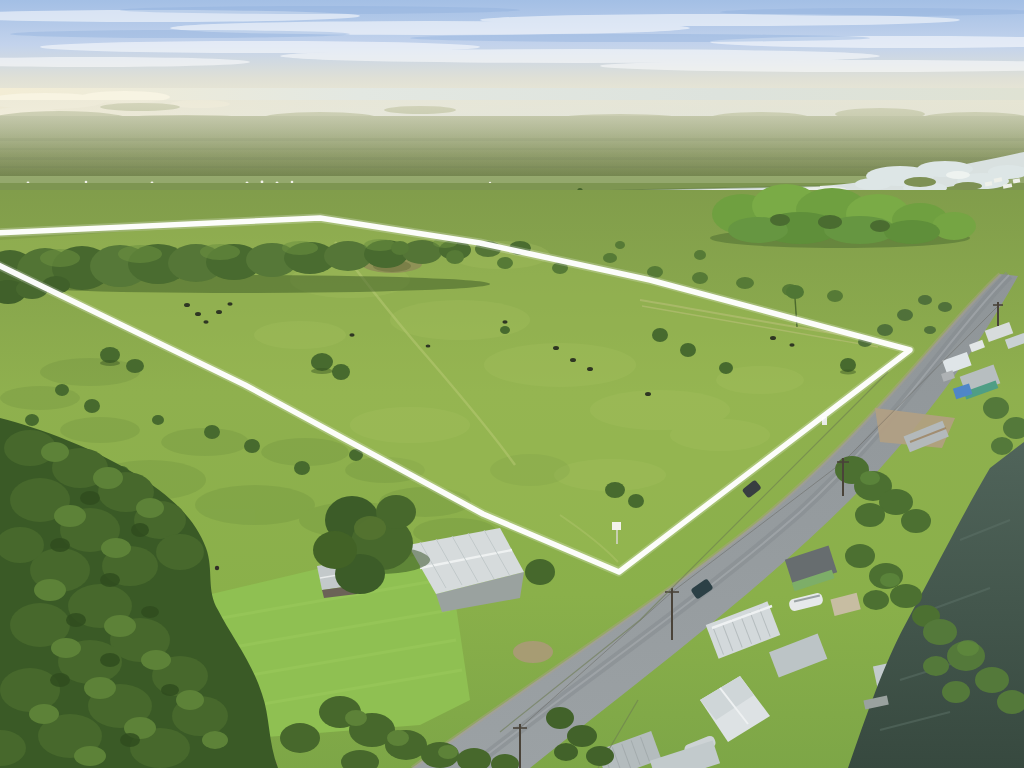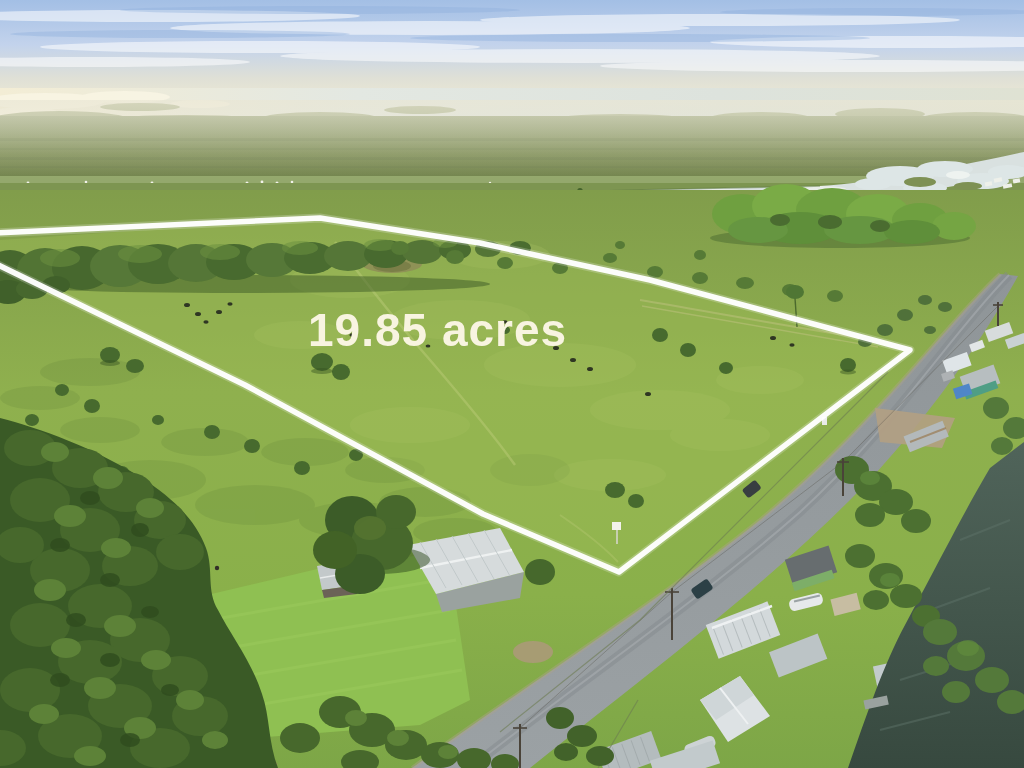--- a/index.html
+++ b/index.html
@@ -609,14 +609,13 @@
     <polyline points="-6,233 320,218 480,243 650,280 910,350 619,572 483,514 245,385 -6,263" fill="none" stroke="#ffffff" stroke-width="9" stroke-linejoin="round" stroke-linecap="round" opacity="0.22"></polyline>
     <polyline points="-6,233 320,218 480,243 650,280 910,350 619,572 483,514 245,385 -6,263" fill="none" stroke="#ffffff" stroke-width="5.5" stroke-linejoin="round" stroke-linecap="round" opacity="0.97"></polyline>
   </g>
 
   <g>
     <line x1="617" y1="530" x2="617" y2="544" stroke="#d8d8d0" stroke-width="1.5"></line>
     <rect x="612" y="522" width="9" height="8" fill="#f2f2ec"></rect>
   </g>
 </svg>
 
-<div class="acreage" style="color:#f8f4e0">19.85 acres</div>
 </div>
 
 </body></html>

